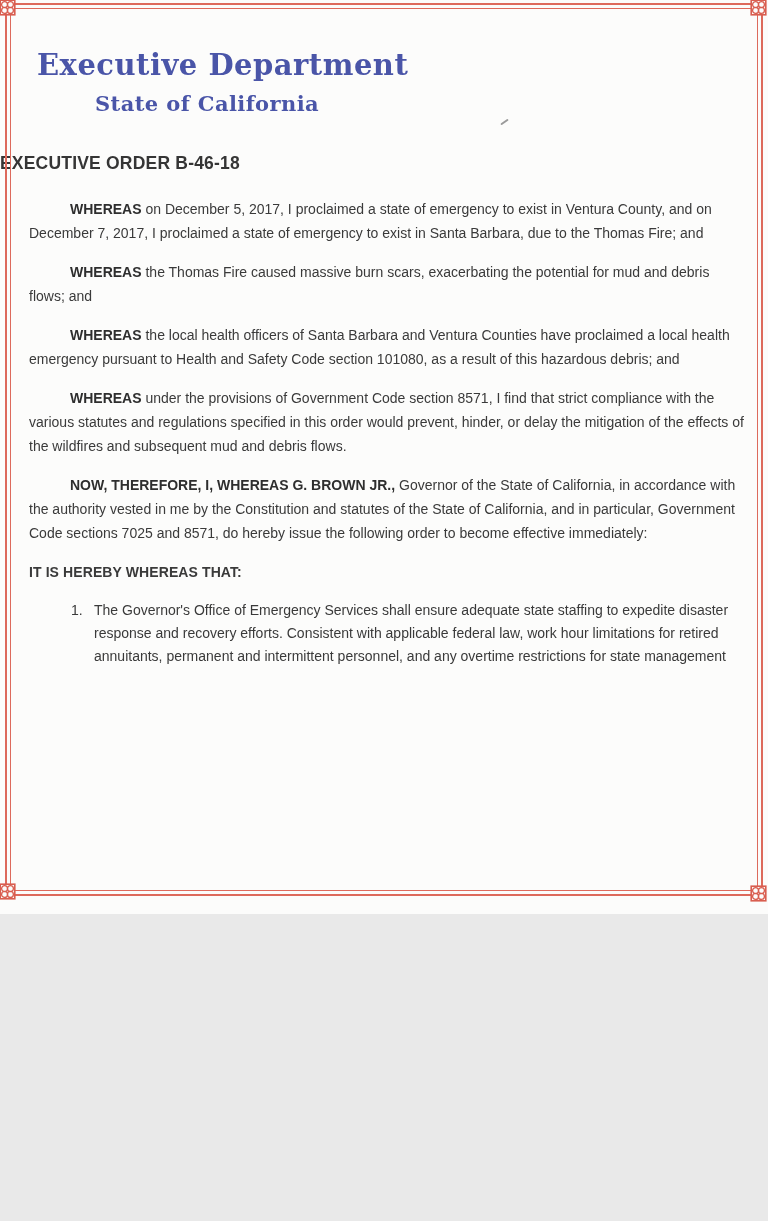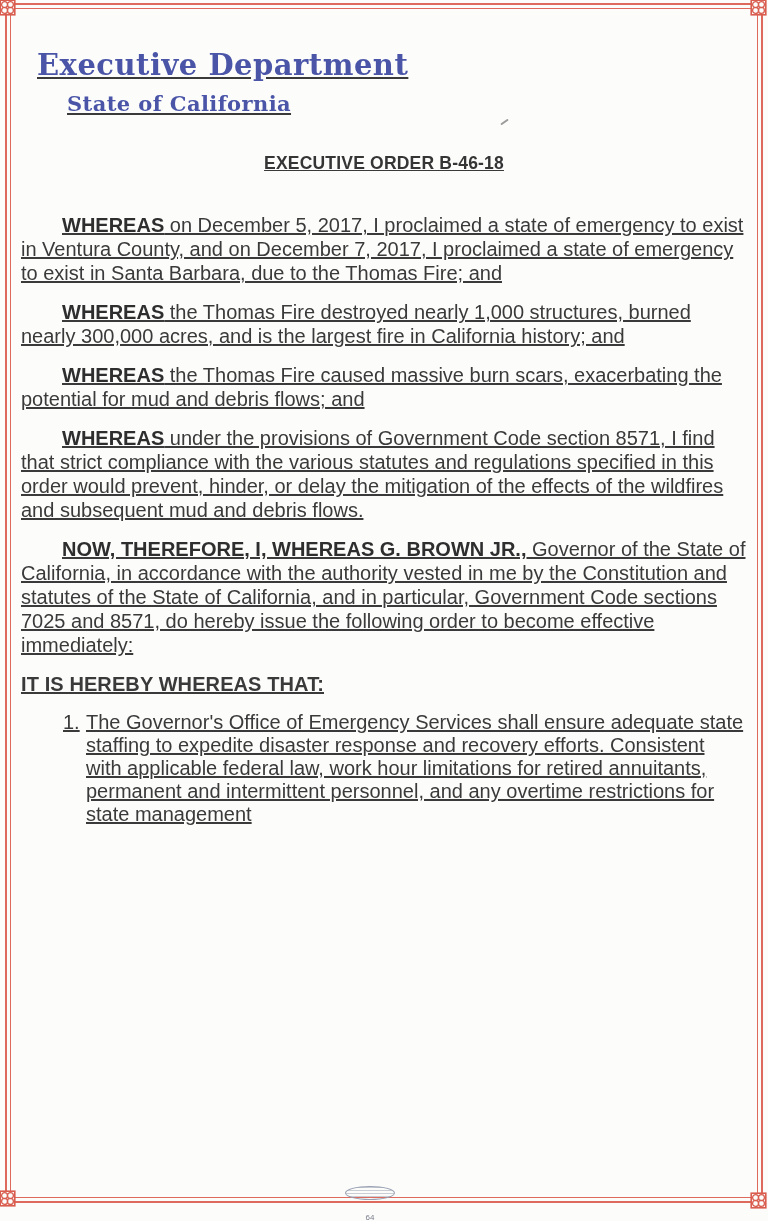--- a/index.html
+++ b/index.html
@@ -1,21 +1,20 @@
 <!DOCTYPE html>
 <html style="--border-red: #dd6a5c; --ornament-red: #d95e50; --letterhead-blue: #4a55a8; --body-text: #3a3a3a; --title-text: #353535; --stamp-gray: #98a0b2;"><head>
 <meta charset="utf-8">
 <style>
   html,body{margin:0;padding:0;background:#e9e9e9;}
   .page{
-    position:relative;width:768px;height:1221px;margin:0 auto;
+    position:relative;width:768px;height:914px;margin:0 auto;
     background:#fcfcfb;overflow:hidden;
     font-family:"Liberation Sans",sans-serif;
     color:var(--body-text,#3a3a3a);
-    text-decoration:underline;
   }
   
   .frame{
     position:absolute;top:8px;left:10px;right:10px;bottom:23px;
     border:1px solid var(--border-red,#dd6a5c);
     outline:2px solid var(--border-red,#dd6a5c);
     outline-offset:3px;
     pointer-events:none;
   }
   .ornament{position:absolute;width:17px;height:17px;color:var(--ornament-red,#d95e50);}
@@ -23,28 +22,28 @@
   .o-tr{right:1px;top:-1px}
   .o-bl{left:-1px;bottom:14px}
   .o-br{right:1px;bottom:12px}
 
   .letterhead{
     padding-top:50px;margin-left:37px;
     color:var(--letterhead-blue,#4a55a8);
     font-family:"DejaVu Serif",serif;font-weight:bold;
   }
   .lh-dept{font-size:29px;line-height:1.05;letter-spacing:.5px;}
-  .lh-state{font-size:21px;margin-top:11px;margin-left:30px;letter-spacing:.4px;}
+  .lh-state{font-size:21px;margin-top:11px;margin-left:58px;letter-spacing:.4px;}
 
   .order-title{
-    margin-top:37px;text-align:center;font-weight:bold;
+    margin-top:37px;font-weight:bold;
     font-size:17.5px;color:var(--title-text,#353535);letter-spacing:.2px;
   }
 
-  .doc-body{margin-top:39px;padding:0 21px 0 21px;font-size:20px;line-height:24px;}
+  .doc-body{margin-top:23px;padding:0 21px 0 29px;font-size:14px;line-height:24px;}
   .para{margin:0 0 15px 0;text-indent:41px;}
   .lead{font-weight:bold;color:#2e2e2e;}
   .ordered-heading{font-weight:bold;margin:0 0 15px 0;letter-spacing:.1px;}
 
   .ordered-list{padding-left:42px;}
   .item{display:flex;line-height:23px;}
   .item-number{width:23px;flex:none;}
   .item-text{flex:1;padding-right:2px;}
 
   .stamp-wrap{position:absolute;left:345px;top:1186px;display:flex;align-items:center;gap:13px;flex-direction:column;}
@@ -102,27 +101,27 @@
     <div class="lh-dept">Executive Department</div>
     <div class="lh-state">State of California</div>
   </div>
 
   <div class="order-title">EXECUTIVE ORDER B-46-18</div>
 
   <div class="doc-body">
 
     <p class="para"><span class="lead">WHEREAS</span><span> on December 5, 2017, I proclaimed a state of emergency to exist in Ventura County, and on December 7, 2017, I proclaimed a state of emergency to exist in Santa Barbara, due to the Thomas Fire; and</span></p>
 
-    <p class="para"><span class="lead">WHEREAS</span><span> the Thomas Fire destroyed nearly 1,000 structures, burned nearly 300,000 acres, and is the largest fire in California history; and</span></p>
 
     <p class="para"><span class="lead">WHEREAS</span><span> the Thomas Fire caused massive burn scars, exacerbating the potential for mud and debris flows; and</span></p>
 
 
 
 
+    <p class="para"><span class="lead">WHEREAS</span><span> the local health officers of Santa Barbara and Ventura Counties have proclaimed a local health emergency pursuant to Health and Safety Code section 101080, as a result of this hazardous debris; and</span></p>
 
 
     <p class="para"><span class="lead">WHEREAS</span><span> under the provisions of Government Code section 8571, I find that strict compliance with the various statutes and regulations specified in this order would prevent, hinder, or delay the mitigation of the effects of the wildfires and subsequent mud and debris flows.</span></p>
 
     <p class="para"><span class="lead">NOW, THEREFORE, I, WHEREAS G. BROWN JR.,</span><span> Governor of the State of California, in accordance with the authority vested in me by the Constitution and statutes of the State of California, and in particular, Government Code sections 7025 and 8571, do hereby issue the following order to become effective immediately:</span></p>
 
     <div class="ordered-heading">IT IS HEREBY WHEREAS THAT:</div>
 
     <div class="ordered-list">
       <div class="item">

